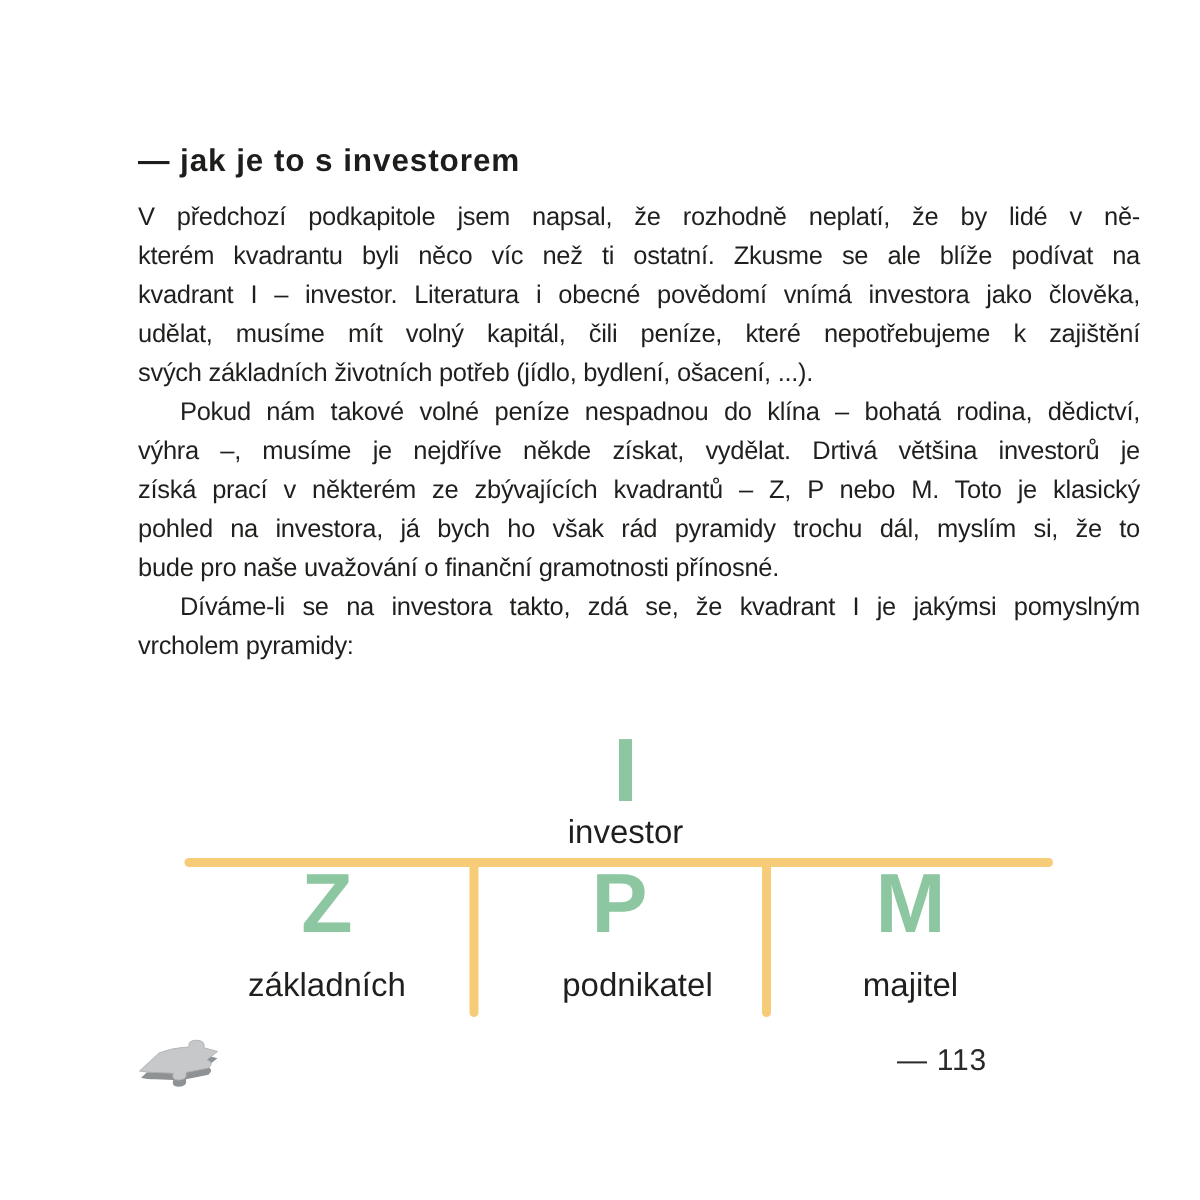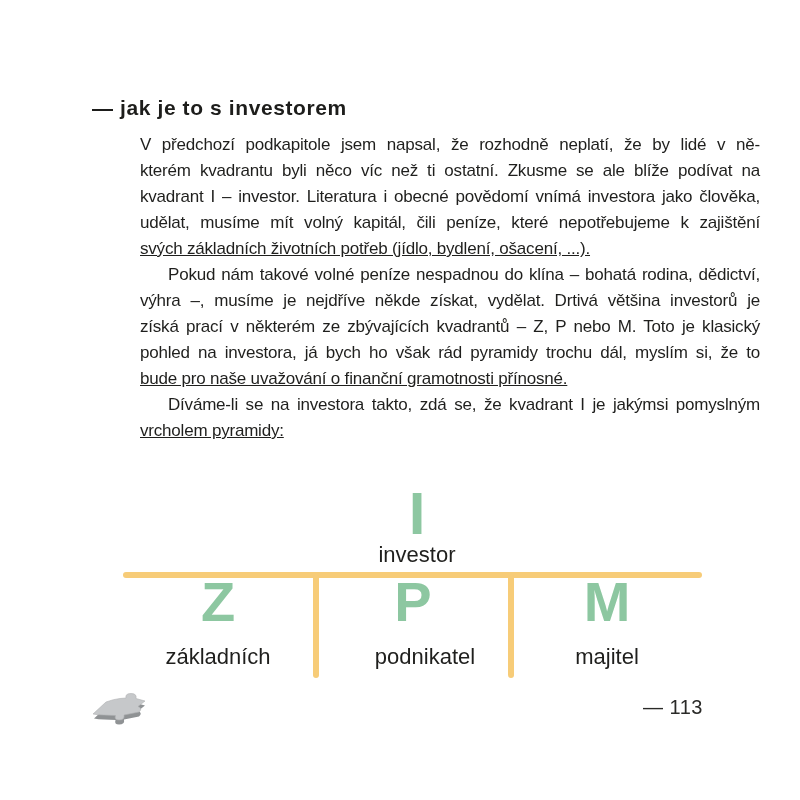--- a/index.html
+++ b/index.html
@@ -26,22 +26,22 @@
   .body-text {
     position: absolute;
     left: 92px;
     top: 132px;
     width: 668px;
     font-size: 17px;
     letter-spacing: -0.2px;
     line-height: 26px;
     color: #1f1f1d;
   }
-  .ln { text-align: justify; text-align-last: justify; margin-left: 48px; }
-  .ln.last { text-align-last: left; text-decoration: underline; }
+  .ln { text-align: justify; text-align-last: justify; }
+  .ln.last { text-align-last: left; }
   .ln.indent { padding-left: 28px; }
 
   .diagram {
     position: absolute;
     left: 0;
     top: 470px;
     width: 800px;
     height: 225px;
   }
   .big-letter {
@@ -87,21 +87,21 @@
     left: 90px;
     top: 692px;
     width: 62px;
     height: 40px;
   }
   .page-number {
     position: absolute;
     left: 598px;
     top: 696px;
     width: 150px;
-    text-align: center;
+    text-align: left;
     font-size: 20px;
     color: #2a2a28;
     letter-spacing: 0.5px;
   }
 </style>
 </head>
 <body>
 
 <div class="page">
 

